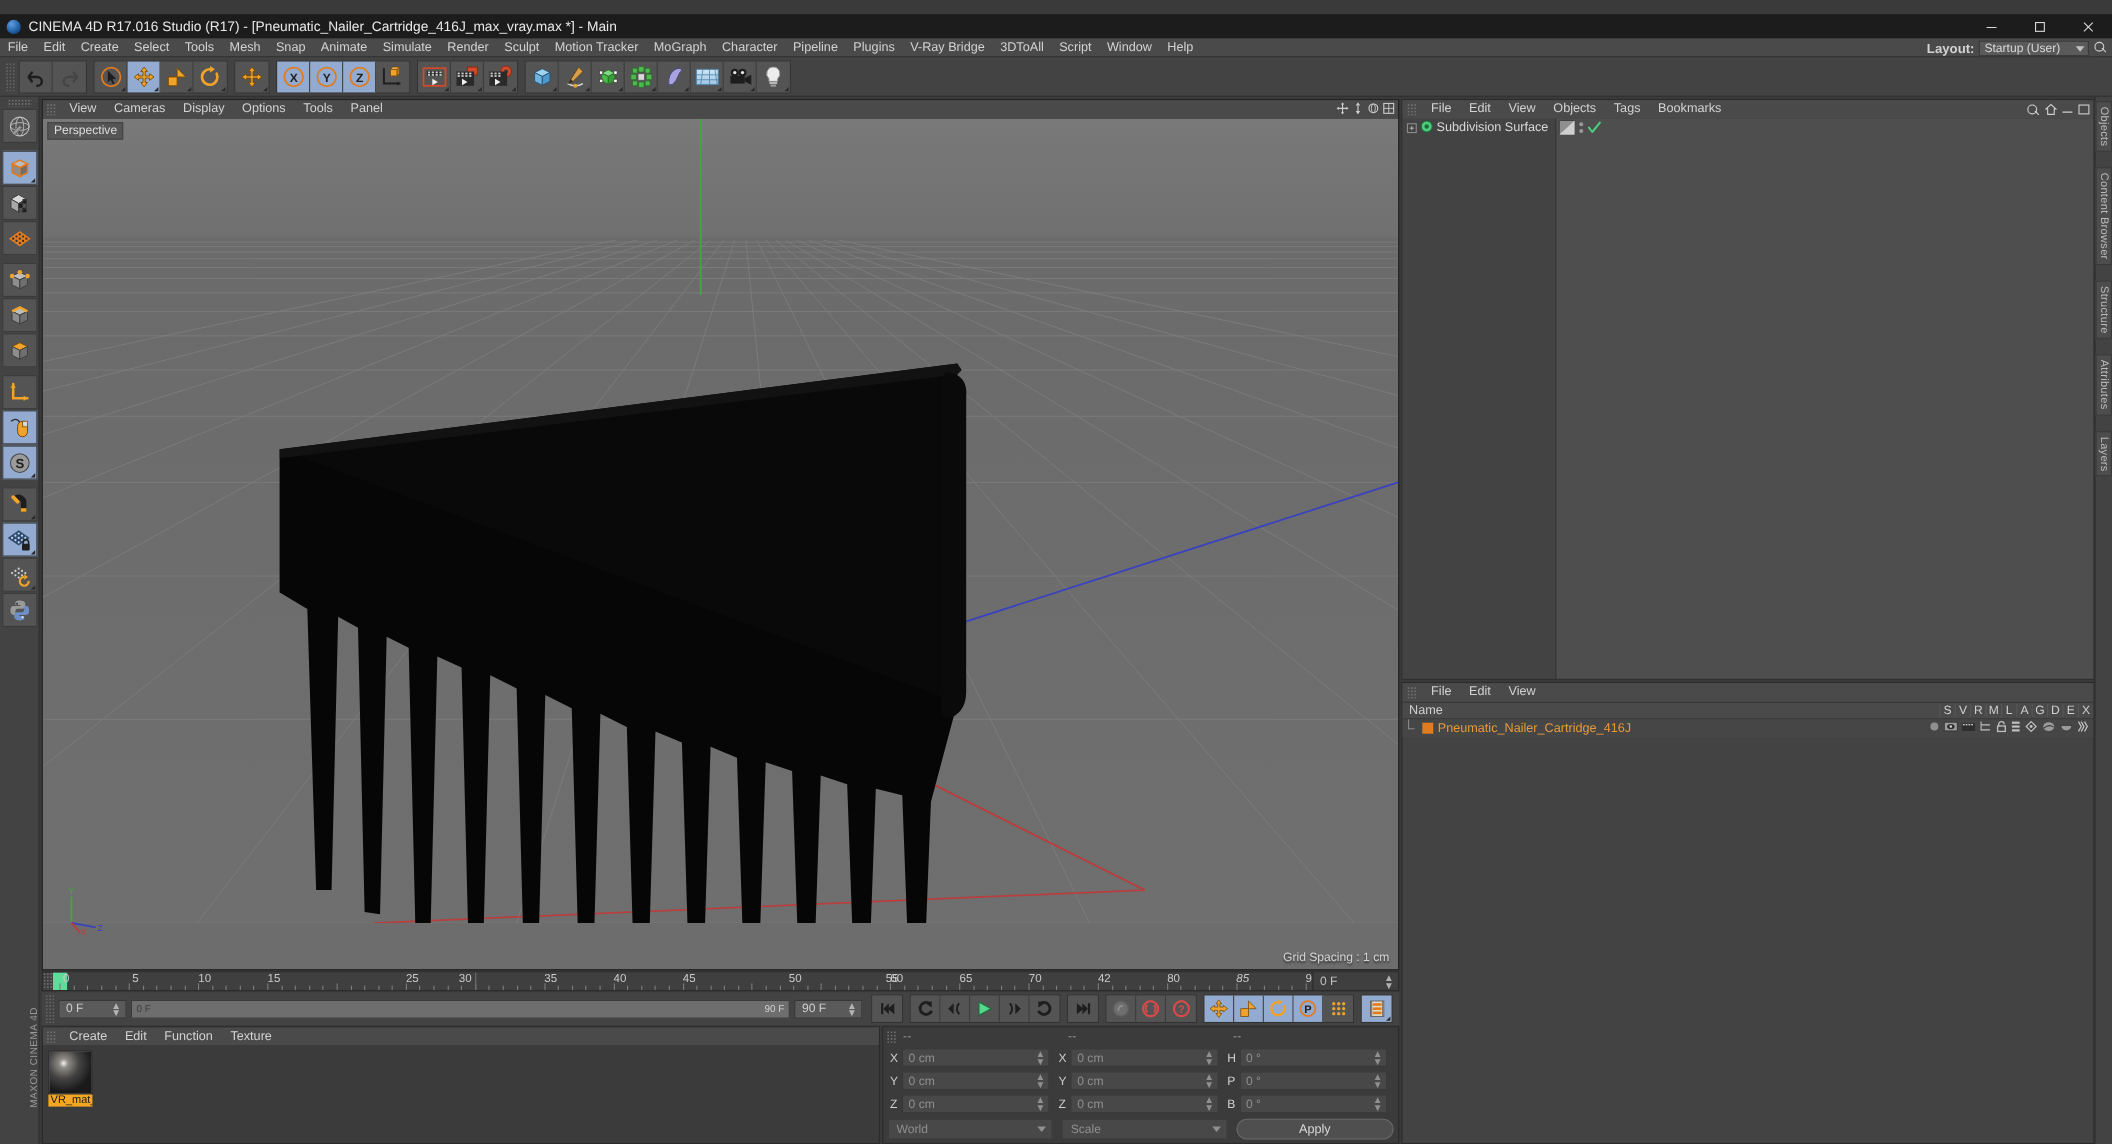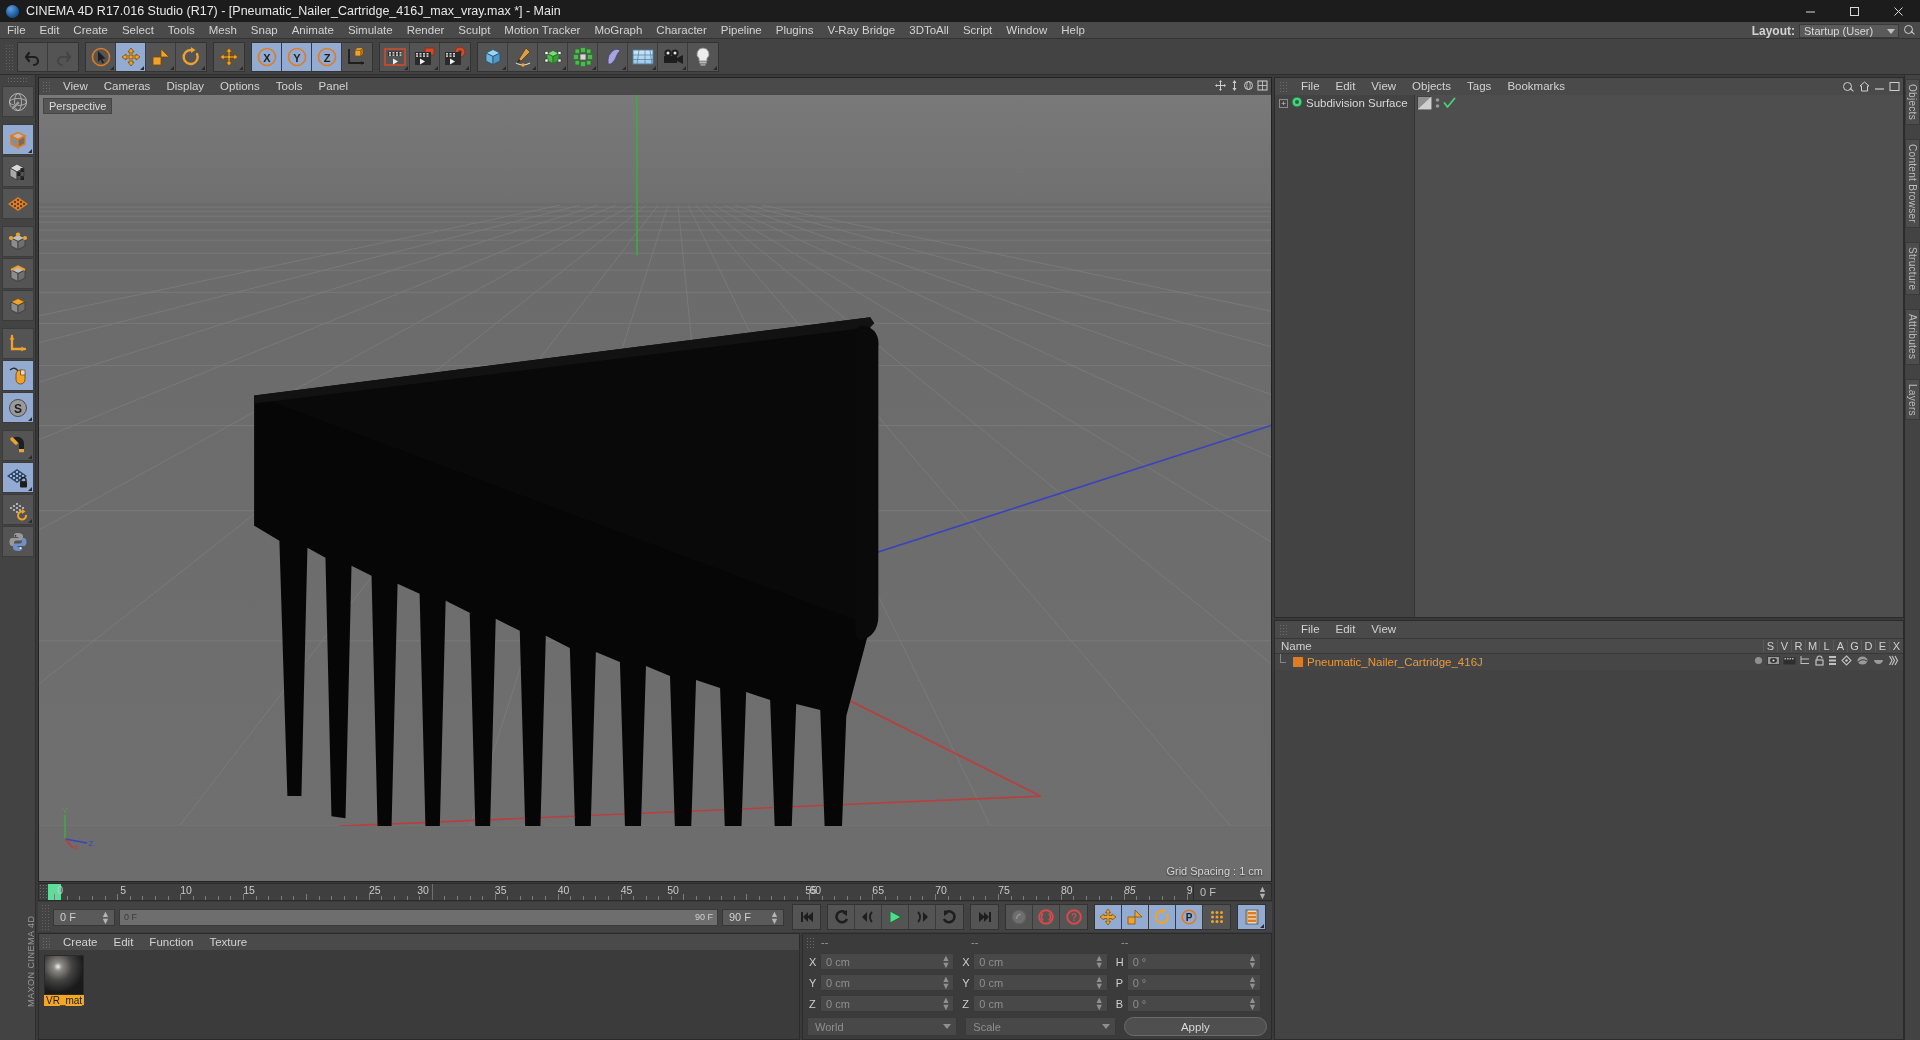--- a/index.html
+++ b/index.html
@@ -7,21 +7,21 @@
   body {
     font-family:"Liberation Sans", sans-serif;
     background:#3a3a3a; color:#c8c8c8; font-size:12px;
     -webkit-font-smoothing:antialiased;
   }
   #app { position:relative; width:1920px; height:1040px; display:flex; flex-direction:column; }
 
   
   .titlebar {
     height:22px; background:#1c1c1c; display:flex; align-items:center;
-    padding-left:6px; flex:0 0 22px; position:relative;
+    padding-left:6px; flex:0 0 22px; position:relative;margin-top:13px;
   }
   .titlebar .c4d-logo {
     width:13px; height:13px; border-radius:50%;
     background:radial-gradient(circle at 35% 30%, #5f9fe0, #1c5b9e 60%, #0e3a6b);
     margin-right:7px; flex:0 0 13px;
   }
   .titlebar .ttl { color:#e8e8e8; font-size:12.5px; white-space:nowrap; }
   .winbtns { position:absolute; right:0; top:0; height:22px; display:flex; }
   .winbtn { width:44px; height:22px; display:flex; align-items:center; justify-content:center;
             color:#d8d8d8; font-size:12px; }
@@ -906,26 +906,26 @@
             <div class="num" style="left: 12.2912px;">0</div>
             <div class="num" style="left: 75.2033px;">5</div>
             <div class="num" style="left: 138.115px;">10</div>
             <div class="num" style="left: 201.027px;">15</div>
             <div class="num" style="left: 263.94px; margin-top: 20px;">20</div>
             <div class="num" style="left: 326.852px;">25</div>
             <div class="num" style="left: 375px;">30</div>
             <div class="num" style="left: 452.676px;">35</div>
             <div class="num" style="left: 515.588px;">40</div>
             <div class="num" style="left: 578.5px;">45</div>
-            <div class="num" style="left: 625px;">50</div>
+            <div class="num" style="left: 675px;">50</div>
             <div class="num" style="left: 736px; margin-left: 27px;">55</div>
             <div class="num" style="left: 767.236px;">60</div>
             <div class="num" style="left: 830.148px;">65</div>
             <div class="num" style="left: 893.06px;">70</div>
-            <div class="num" style="left: 955.973px;">75</div>
+            <div class="num" style="left: 955.973px;">42</div>
             <div class="num" style="left: 1018.88px;">80</div>
             <div class="num" style="left: 1081.8px; font-style: italic;">85</div>
             <div class="num" style="left: 1144.71px;">90</div>
             <div class="tl-cursorline" style="left: 383.764px;"></div>
           </div>
         <div class="tl-frame">
           <span>0 F</span>
           <span class="sp">▲<br>▼</span>
         </div>
       </div>

